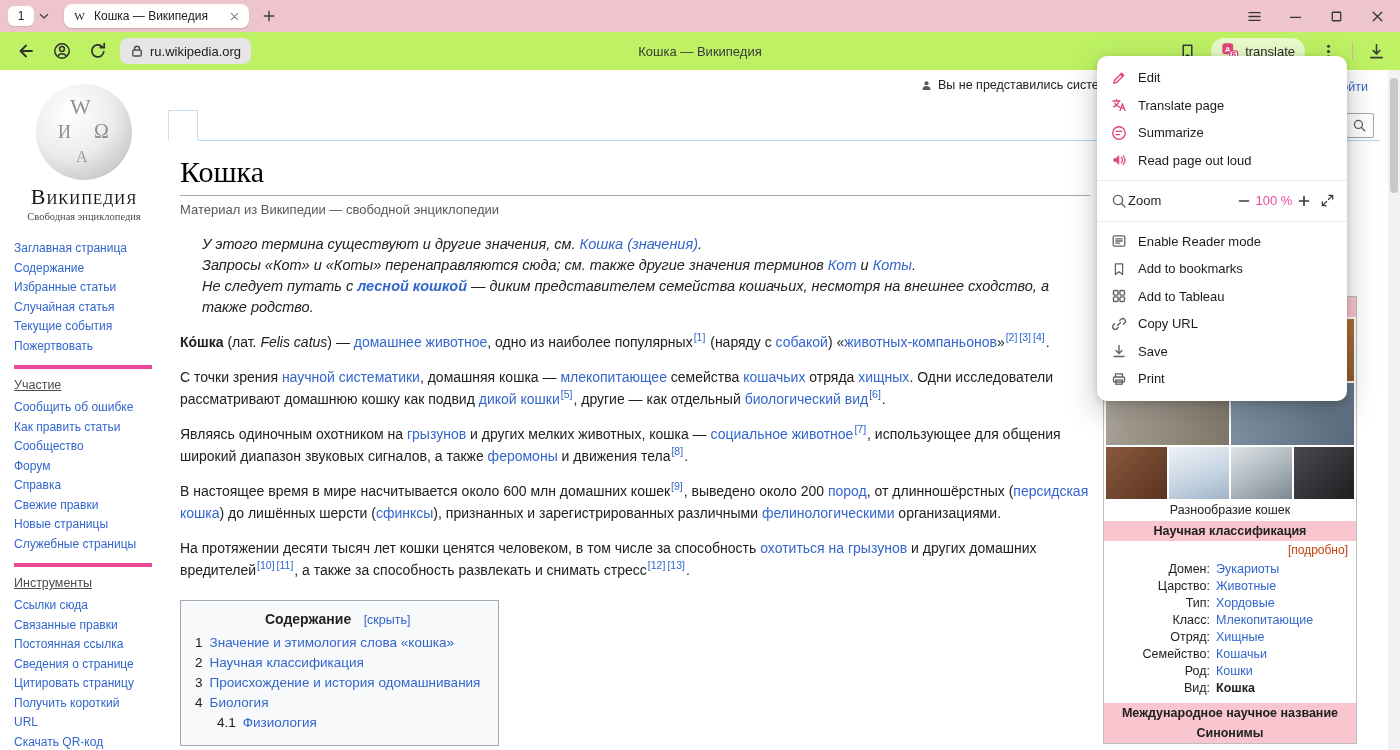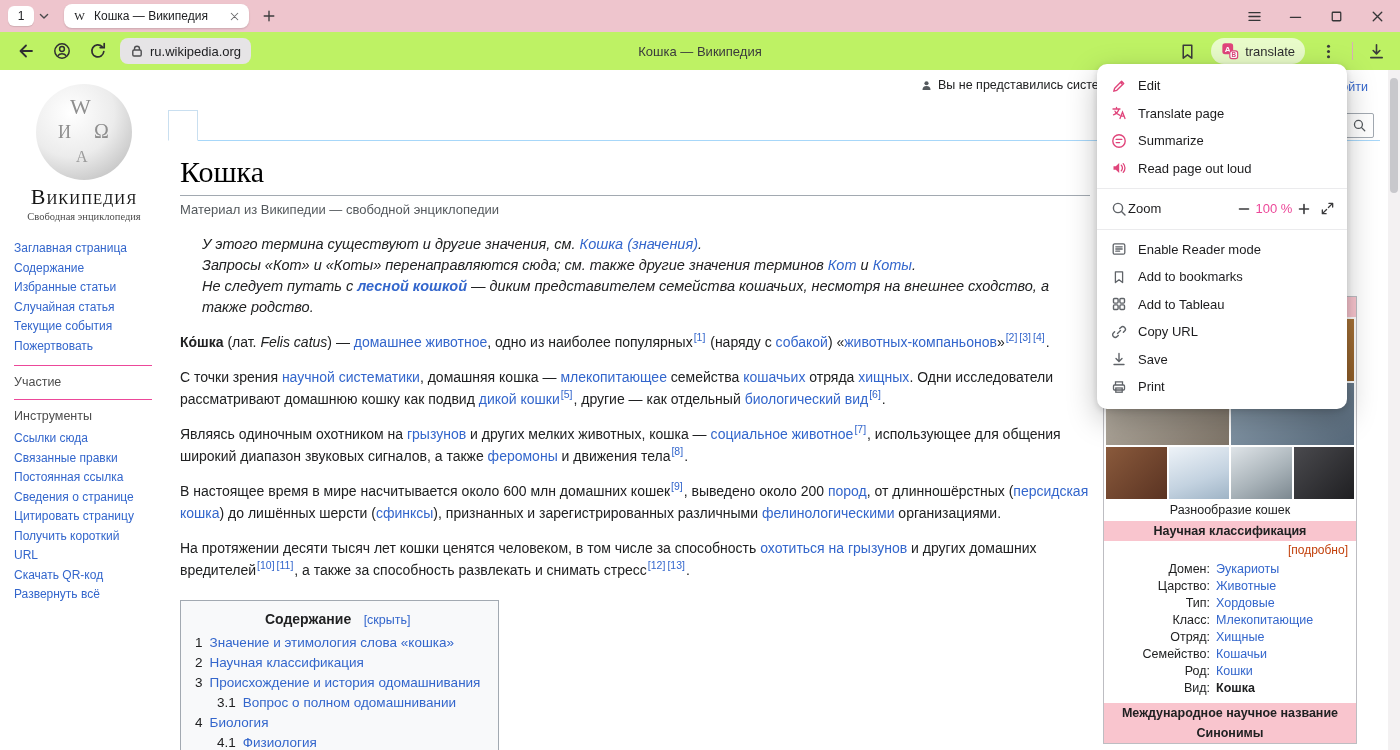--- a/index.html
+++ b/index.html
@@ -38,21 +38,21 @@
   .sidebar { position:absolute; left:0; top:0; width:168px; padding-top:14px; }
   .globe { width:96px; height:96px; margin:0 auto 4px; border-radius:50%; background:radial-gradient(circle at 36% 30%, #ffffff, #ececec 48%, #c2c2c2 85%, #ababab); position:relative; font-family:"Liberation Serif","DejaVu Serif",serif; color:#8e8e8e; }
   .globe span { position:absolute; }
   .g1 { top:10px; left:34px; font-size:22px; }
   .g2 { top:38px; left:22px; font-size:18px; }
   .g3 { top:36px; left:58px; font-size:20px; }
   .g4 { top:64px; left:40px; font-size:16px; color:#9b9b9b; }
   .wordmark { text-align:center; font-family:"Liberation Serif","DejaVu Serif",serif; font-variant:small-caps; font-size:22px; letter-spacing:1px; color:#161616; }
   .tagline { text-align:center; font-family:"Liberation Serif","DejaVu Serif",serif; font-size:10.5px; color:#4c4c4c; margin-top:1px; margin-bottom:16px; }
   .sideblock { padding-left:14px; margin-bottom:10px; }
-  .sidehead { font-size:12.5px; color:#4d4d4d; padding-top:9px; margin-top:4px; margin-bottom:5px; border-top:1px solid #ec4899; width:138px; }
+  .sidehead { font-size:12.5px; color:#4d4d4d; padding-top:9px; margin-top:4px; margin-bottom:5px; border-top:4px solid #ec4899; width:138px;text-decoration:underline; }
   .sidelist { list-style:none; width:126px; }
   .sidelist li { line-height:17.5px; }
   .side-link { font-size:12px; color:#3366cc; }
 
   .personal { position:absolute; top:8px; left:920px; display:flex; align-items:center; gap:5px; font-size:12.5px; color:#202122; }
   .personal .pic { width:13px; height:13px; color:#54595d; }
   .loginlink { position:absolute; top:10px; left:1333px; font-size:12.5px; color:#3366cc; }
 
   .pagetabs { position:absolute; top:40px; left:168px; width:1212px; height:31px; display:flex; align-items:stretch; border-bottom:1px solid #a7d7f9; }
   .ptab { display:flex; align-items:center; padding:0 14px; font-size:13.5px; color:#3366cc; white-space:nowrap; }
@@ -107,21 +107,21 @@
   .taxo-row.cur .taxo-val { color:#202122; font-weight:bold; }
   .binomial { text-align:center; padding:4px 0 6px; font-size:13px; }
   .binomial i { color:#202122; }
   .binomial a { font-variant:small-caps; color:#3366cc; }
 
   
   .scrollbar { position:absolute; top:70px; right:0; width:12px; height:680px; background:#f3f1f2; z-index:40; }
   .thumb { position:absolute; top:8px; left:2px; width:8px; height:115px; border-radius:4px; background:#c8c8cc; }
 
   
-  .menu { position:absolute; left:1097px; top:64px; width:250px; background:#fff; border-radius:10px; box-shadow:0 2px 6px rgba(0,0,0,.14), 0 10px 30px rgba(0,0,0,.25); padding:8px 0; z-index:50; }
+  .menu { position:absolute; left:1097px; top:56px; width:250px; background:#fff; border-radius:10px; box-shadow:0 2px 6px rgba(0,0,0,.14), 0 10px 30px rgba(0,0,0,.25); padding:8px 0; z-index:50; }
   .menu-item { height:27.5px; display:flex; align-items:center; padding:0 14px; gap:11px; font-size:13px; color:#1c1c1e; cursor:pointer; }
   .mi-icon { width:16px; height:16px; color:#5f6368; flex:none; }
   .menu-item.accent .mi-icon { color:#e0457b; }
   .mdivider { height:1px; background:#ebebed; margin:6px 0; }
   .zoomrow { height:27.5px; display:flex; align-items:center; padding:0 12px 0 14px; font-size:13px; color:#1c1c1e; }
   .zoomrow .mi-icon { margin-right:1px; }
   .zoomspacer { flex:1; }
   .zbtn { width:16px; height:16px; color:#3a3a3c; }
   .zval { width:44px; text-align:center; font-size:13px; color:#ec4899; }
   .zexp { width:15px; height:15px; color:#3a3a3c; margin-left:8px; }
@@ -258,20 +258,30 @@
           <li><a class="side-link">Заглавная страница</a></li>
           <li><a class="side-link">Содержание</a></li>
           <li><a class="side-link">Избранные статьи</a></li>
           <li><a class="side-link">Случайная статья</a></li>
           <li><a class="side-link">Текущие события</a></li>
           <li><a class="side-link">Пожертвовать</a></li>
         </ul>
     </div>
     <div class="sideblock">
       <div class="sidehead">Участие</div>
+      <ul class="sidelist">
+          <li><a class="side-link">Сообщить об ошибке</a></li>
+          <li><a class="side-link">Как править статьи</a></li>
+          <li><a class="side-link">Сообщество</a></li>
+          <li><a class="side-link">Форум</a></li>
+          <li><a class="side-link">Справка</a></li>
+          <li><a class="side-link">Свежие правки</a></li>
+          <li><a class="side-link">Новые страницы</a></li>
+          <li><a class="side-link">Служебные страницы</a></li>
+        </ul>
     </div>
     <div class="sideblock">
       <div class="sidehead">Инструменты</div>
       <ul class="sidelist">
           <li><a class="side-link">Ссылки сюда</a></li>
           <li><a class="side-link">Связанные правки</a></li>
           <li><a class="side-link">Постоянная ссылка</a></li>
           <li><a class="side-link">Сведения о странице</a></li>
           <li><a class="side-link">Цитировать страницу</a></li>
           <li><a class="side-link">Получить короткий URL</a></li>
@@ -331,21 +341,20 @@
     </div>
     <div class="toc">
       <div class="toc-head">
         <span class="toc-title">Содержание</span>
         <a class="toc-hide">[скрыть]</a>
       </div>
       <ul>
           <li class="toc-item lvl1"><a><span class="toc-num">1</span><span class="toc-label">Значение и этимология слова «кошка»</span></a></li>
           <li class="toc-item lvl1"><a><span class="toc-num">2</span><span class="toc-label">Научная классификация</span></a></li>
           <li class="toc-item lvl1"><a><span class="toc-num">3</span><span class="toc-label">Происхождение и история одомашнивания</span></a></li>
-          <li class="toc-item lvl2"><a><span class="toc-num">3.1</span><span class="toc-label">Вопрос о полном одомашнивании</span></a></li>
           <li class="toc-item lvl1"><a><span class="toc-num">4</span><span class="toc-label">Биология</span></a></li>
           <li class="toc-item lvl2"><a><span class="toc-num">4.1</span><span class="toc-label">Физиология</span></a></li>
         </ul>
     </div>
   </div>
 
   <div class="infobox">
     <div class="ib-header">Кошка</div>
     <div class="collage">
       <div class="crow r1">

